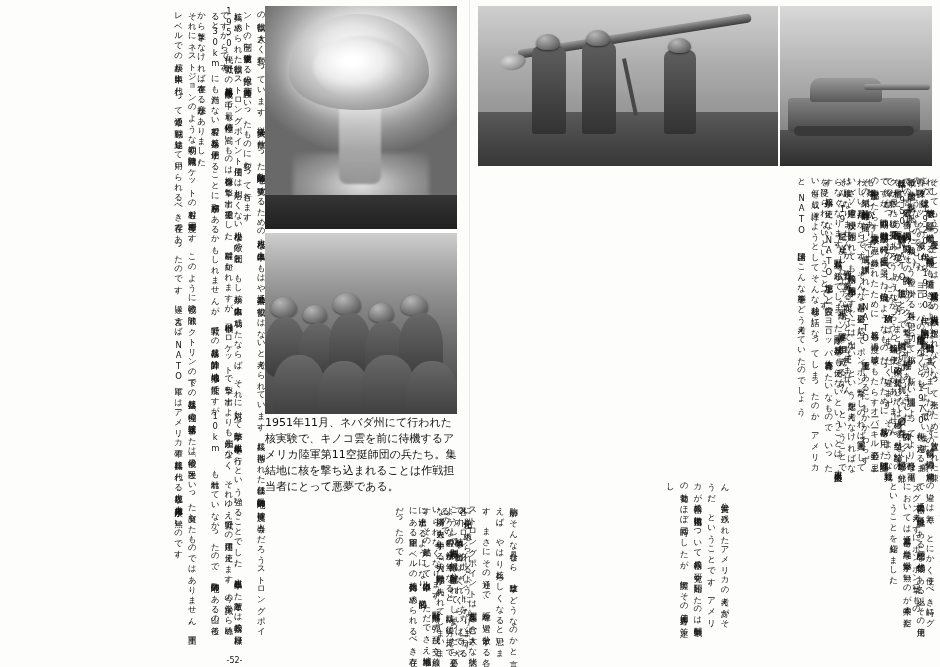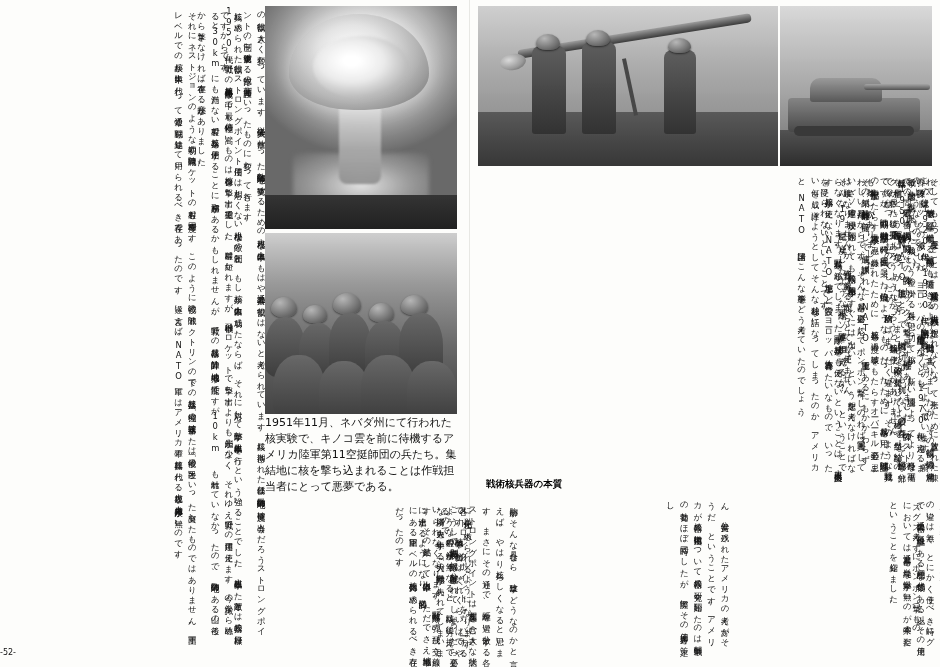--- a/index.html
+++ b/index.html
@@ -134,22 +134,23 @@
   .lcol .vtext { height: 100%; }
 
   .left-bottom-cols {
     display: flex;
     flex-direction: row-reverse;
     margin-top: 6px;
   }
 
   .pagenum {
     position: absolute;
-    bottom: 10px;
+    bottom: 2px;
     left: 0; right: 0;
+    text-align: center;
     font-size: 8px;
     color: #111;
     font-family: "DejaVu Sans", sans-serif;
   }
 
   
   .rockets-photo {
     position: relative;
     width: 300px; height: 160px;
     overflow: hidden;
@@ -382,21 +383,20 @@
           <div class="vtext">核兵器は1950年代以降のNATO地上軍にとって、戦術的に切っても切れない必須の存在として根源的な部分で深く結びついたものでしたが、政治的にはまったく違います。そのような野戦核兵の集中配置がたらす大量破壊が忌み嫌われたために、核兵器も過度の破壊をもたらすオーバーキル必至の忌まわしい兵器だからです。そんな兵器を必要に応じてポンポン撃たしのれば同軍人としては仕事になりませんが、普通の常識ある人間ならとても使えません。</div>
         </div>
       <div class="rcol">
           <div class="vtext">その結果、核兵器能力を前提にして偏成、訓練された NATO 地上軍であるにもかかわらず、いざソ連軍の侵攻が開始されても核兵器の使用命令がすぐには出ない、という想定を考えなければならなくなります。野戦核兵を縮小してしまった軍隊が核兵器をも使えないということは、大規模火力支援を受けられないということです。</div>
         </div>
       <div class="rcol">
           <div class="vtext">そんな19世紀に逆戻りしたような軍隊がソ連軍を相手に戦えるか? ということです。核兵器が使えないNATO地上軍など「営設のヨーロッパ体育大会」みたいなもので、いったい何を成し遂げようとしてそんな独裁な話になってしまったのか、アメリカと NATO 諸国はこんな事態をどう考えていたのでしょう。</div>
         </div>
     </div>
 
-    <div class="sub-head">戦術核兵器の本質</div>
 
     <div class="bottom-cols">
       <div class="bcol">
           <div class="vtext">核兵器とは戦術核兵器だろうと戦略核兵器だろうとそしての違いは無く、とにかく使うべき時にグズグズ考えずにポンポン撃つもの</div>
         </div>
       <div class="bcol">
           <div class="vtext">で、通常兵器の延長線上にある理想的な代替物である以上、その使用においては通常兵器を単純な爆撃が無いのが本来の姿だということを紹介しました。</div>
         </div>
       <div class="bcol" style="margin-right:200px;">
           <div class="vtext">ん、公文書に残されたアメリカの考え方がそうだ、ということです。アメリカが核兵器の戦術使用について核兵器の研究を開始したのは朝鮮戦争の勃発とほぼ同時でしたが、実際にその使用方針を策定し、</div>

